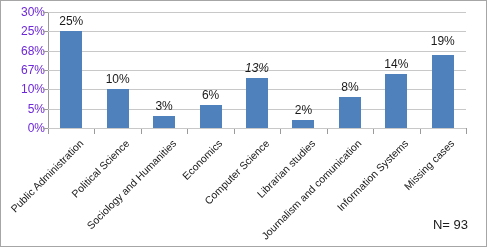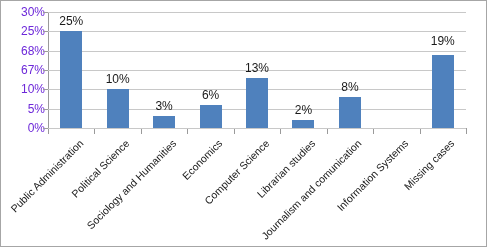--- a/index.html
+++ b/index.html
@@ -167,36 +167,41 @@
       <div class="bar-slot" style="left: 92.8889px; width: 46.4444px;">
         <div class="bar" title="Sociology and Humanities" style="height: 11.6px; background: rgb(79, 129, 189);"></div>
         <div class="bar-value" style="bottom: 15.6px;">3%</div>
       </div>
       <div class="bar-slot" style="left: 139.333px; width: 46.4444px;">
         <div class="bar" title="Economics" style="height: 23.2px; background: rgb(79, 129, 189);"></div>
         <div class="bar-value" style="bottom: 27.2px;">6%</div>
       </div>
       <div class="bar-slot" style="left: 185.778px; width: 46.4444px;">
         <div class="bar" title="Computer Science" style="height: 50.2667px; background: rgb(79, 129, 189);"></div>
-        <div class="bar-value" style="bottom: 54.2667px;">13%</div>
+        <div class="bar-value" style="bottom: 54.2667px; font-style: italic;">13%</div>
       </div>
       <div class="bar-slot" style="left: 232.222px; width: 46.4444px;">
         <div class="bar" title="Librarian studies" style="height: 7.73333px; background: rgb(79, 129, 189);"></div>
         <div class="bar-value" style="bottom: 11.7333px;">2%</div>
       </div>
       <div class="bar-slot" style="left: 278.667px; width: 46.4444px;">
         <div class="bar" title="Journalism and comunication" style="height: 30.9333px; background: rgb(79, 129, 189);"></div>
         <div class="bar-value" style="bottom: 34.9333px;">8%</div>
       </div>
+      <div class="bar-slot" style="left: 325.111px; width: 46.4444px;">
+        <div class="bar" title="Information Systems" style="height: 54.1333px; background: rgb(79, 129, 189);"></div>
+        <div class="bar-value" style="bottom: 58.1333px;">14%</div>
+      </div>
       <div class="bar-slot" style="left: 371.556px; width: 46.4444px;">
         <div class="bar" title="Missing cases" style="height: 73.4667px; background: rgb(79, 129, 189);"></div>
         <div class="bar-value" style="bottom: 81px;">19%</div>
       </div>
     </div>
 
+  <div id="n-annotation">N= 93</div>
 <div class="ytick-mark" style="top: 127px;"></div>
     <div class="ytick-mark" style="top: 107.667px;"></div>
     <div class="ytick-mark" style="top: 88.3333px;"></div>
     <div class="ytick-mark" style="top: 69px;"></div>
     <div class="ytick-mark" style="top: 49.6667px;"></div>
     <div class="ytick-mark" style="top: 30.3333px;"></div>
     <div class="ytick-mark" style="top: 11px;"></div>
     <div class="xtick-mark" style="left: 93.4444px;"></div>
     <div class="xlabel" style="left: 75.7956px; transform: translateX(-100%) rotate(-45deg); transform-origin: 100% 0%;">
       <span class="xlabel-inner">Public Administration</span>

